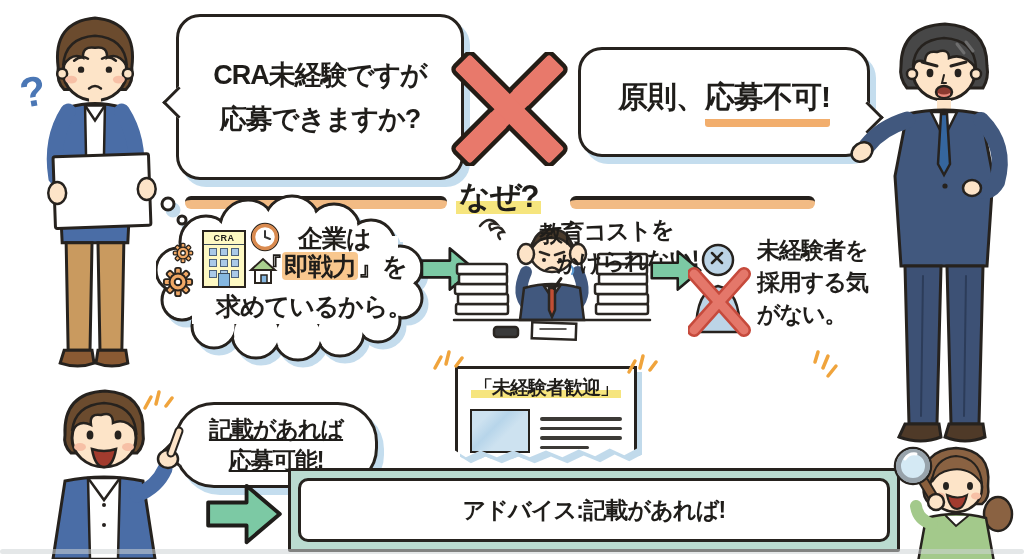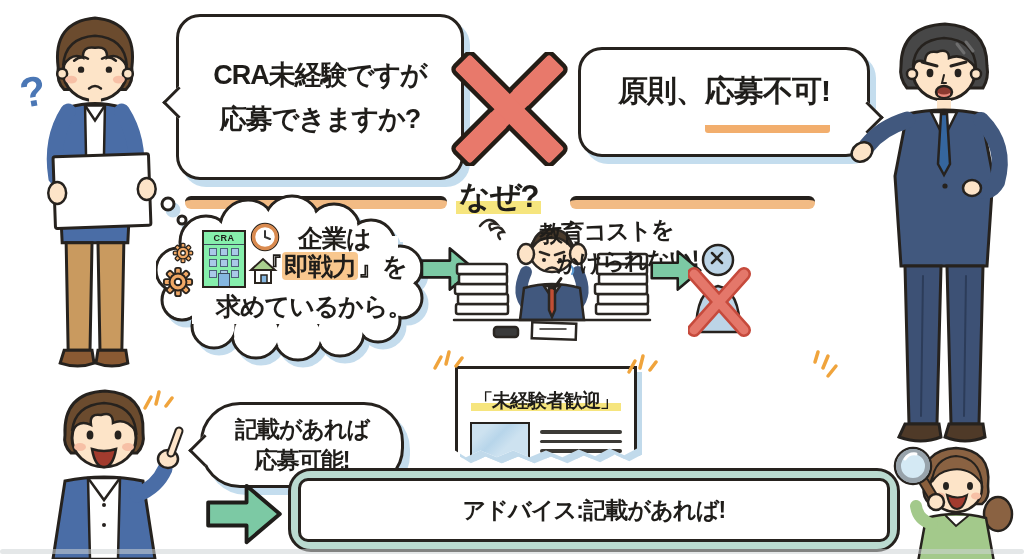--- a/index.html
+++ b/index.html
@@ -16,64 +16,64 @@
     display:flex;flex-direction:column;align-items:center;justify-content:center;
     text-align:center;
   }
   .tail{position:absolute;width:20px;height:20px;background:#fff;transform:rotate(45deg);}
   .tail-left{border-left:3.5px solid #26221e;border-bottom:3.5px solid #26221e;}
   .tail-right{border-top:3.5px solid #26221e;border-right:3.5px solid #26221e;}
   .b1{left:176px;top:14px;width:282px;height:160px;}
   .b1 .line{font-size:27px;line-height:44px;letter-spacing:-1px;}
   .b2{left:578px;top:47px;width:286px;height:104px;}
   .b2 .line{font-size:30px;letter-spacing:-1px;}
-  .b3{left:200px;top:402px;width:198px;height:80px;border-radius:40px;}
+  .b3{left:174px;top:402px;width:198px;height:80px;border-radius:40px;text-decoration:underline;}
   .b3 .line{font-size:23px;line-height:31px;letter-spacing:-1px;}
   
   .hl-yellow{background:linear-gradient(transparent 62%,#f6e57e 62%);padding:0 3px;}
   .hl-orange{background:#f8c78e;border-radius:4px;padding:0 2px;}
-  .ul-orange{display:inline-block;border-bottom:8px solid #f2ae6d;border-radius:3px;padding-bottom:16px;line-height:1.15;}
+  .ul-orange{display:inline-block;border-bottom:8px solid #f2ae6d;border-radius:3px;padding-bottom:5px;line-height:1.15;}
   
   .why-line{position:absolute;height:9px;background:#f2bb84;border-top:4px solid #24201c;border-radius:6px;}
   .why-label{position:absolute;left:456px;top:176px;font-size:31px;letter-spacing:-1px;}
   
   .cloud-svg{position:absolute;left:156px;top:194px;filter:drop-shadow(5px 6px 0 rgba(190,216,235,.9));}
   .cloud-content{position:absolute;left:156px;top:194px;width:282px;height:170px;}
   .cloud-text{position:absolute;font-size:25px;letter-spacing:-1px;white-space:nowrap;text-align:right;}
   
-  .building{position:absolute;left:46px;top:36px;width:44px;height:58px;background:#86efac;
+  .building{position:absolute;left:46px;top:36px;width:44px;height:58px;background:#fef9c3;
     border:2.5px solid #2a241e;box-sizing:border-box;}
   .building .sign{font-size:9px;font-weight:700;text-align:center;line-height:12px;height:12px;
     border-bottom:1.5px solid #3c4c5c;letter-spacing:.5px;}
   .win-row{display:flex;justify-content:center;gap:3px;margin-top:3px;}
   .win{width:8px;height:8px;background:#a9c9e8;border:1px solid #4c617a;box-sizing:border-box;}
   .door{position:absolute;left:50%;bottom:0;transform:translateX(-50%);width:12px;height:13px;
     background:#85b7e0;border:1.5px solid #3c4c5c;border-bottom:none;box-sizing:border-box;}
   
   .cost-note{position:absolute;left:540px;top:216px;font-size:23px;line-height:30px;
     transform:rotate(-2deg);letter-spacing:-1px;white-space:nowrap;}
   .cost-tick{position:absolute;left:556px;top:276px;width:3px;height:15px;background:#26221e;
     transform:rotate(35deg);border-radius:2px;}
   
   .nohire{position:absolute;left:757px;top:234px;font-size:23px;line-height:32px;letter-spacing:-1px;white-space:nowrap;}
   
   .exception-h{position:absolute;left:170px;top:356px;font-size:26px;letter-spacing:-1px;white-space:nowrap;}
   
   .doc-shadow{position:absolute;filter:drop-shadow(5px 6px 0 rgba(186,214,233,.9));}
   .doc{width:100%;height:100%;background:#fff;border:3px solid #26221e;box-sizing:border-box;
     clip-path:polygon(0 0,100% 0,100% 86%,93% 93%,85% 86%,77% 94%,68% 87%,59% 95%,50% 88%,41% 95%,32% 88%,23% 95%,14% 88%,6% 95%,0 88%);}
-  .doc-title{text-align:center;font-size:19px;margin-top:19px;letter-spacing:-1px;white-space:nowrap;}
+  .doc-title{text-align:center;font-size:19px;margin-top:6px;letter-spacing:-1px;white-space:nowrap;}
   .doc-body{display:flex;margin:8px 12px 0 12px;gap:10px;}
   .doc-img{width:56px;height:40px;background:linear-gradient(135deg,#cde2f0 20%,#b7d5ea 40%,#cde2f0 60%);border:2px solid #26221e;}
   .doc-lines{flex:1;padding-top:2px;}
   .doc-line{height:3.5px;background:#3c3a36;border-radius:2px;margin:6px 0;}
   .doc-line.short{width:60%;}
   
   .advice-outer{position:absolute;left:288px;top:468px;width:612px;height:84px;background:#badbd0;
-    border:3.5px solid #26221e;border-radius:23px;box-sizing:border-box;}
+    border:3.5px solid #26221e;border-radius:2px;box-sizing:border-box;}
   .advice-inner{position:absolute;left:7px;top:7px;right:7px;bottom:7px;background:#fff;
     border:3px solid #26221e;border-radius:10px;display:flex;align-items:center;justify-content:center;
     font-size:23px;letter-spacing:-.8px;white-space:nowrap;}
   
   .qmark{position:absolute;left:20px;top:68px;font-size:42px;color:#4b77b5;transform:rotate(-10deg);}
   .ground{position:absolute;left:0;top:549px;width:1024px;height:5px;background:#cdd3d6;opacity:.55;border-radius:3px;}
 </style>
 </head>
 <body>
 
@@ -327,20 +327,25 @@
     <path d="M8,94 Q8,52 30,48 Q52,52 52,94 Z" fill="#bcd4e6" stroke="#26221e" stroke-width="2.5"></path>
     <path d="M24,15 l10,10 M34,15 l-10,10" stroke="#26221e" stroke-width="2.5" stroke-linecap="round"></path>
     <g stroke-linecap="round">
       <path d="M6,36 L56,92" stroke="#c64a3c" stroke-width="14"></path>
       <path d="M56,36 L6,92" stroke="#c64a3c" stroke-width="14"></path>
       <path d="M6,36 L56,92" stroke="#e4776a" stroke-width="9"></path>
       <path d="M56,36 L6,92" stroke="#e4776a" stroke-width="9"></path>
     </g>
   </svg>
 
+  <div class="nohire">
+    <div>未経験者を</div>
+    <div>採用する気</div>
+    <div>がない。</div>
+  </div>
 
 
   <div class="bubble b3">
     <div class="tail tail-left" style="left:-10px;top:34px;"></div>
     <div class="line">記載があれば</div>
     <div class="line">応募可能!</div>
   </div>
 
   <div class="doc-shadow" style="left:455px;top:366px;width:182px;height:96px;">
     <div class="doc">

